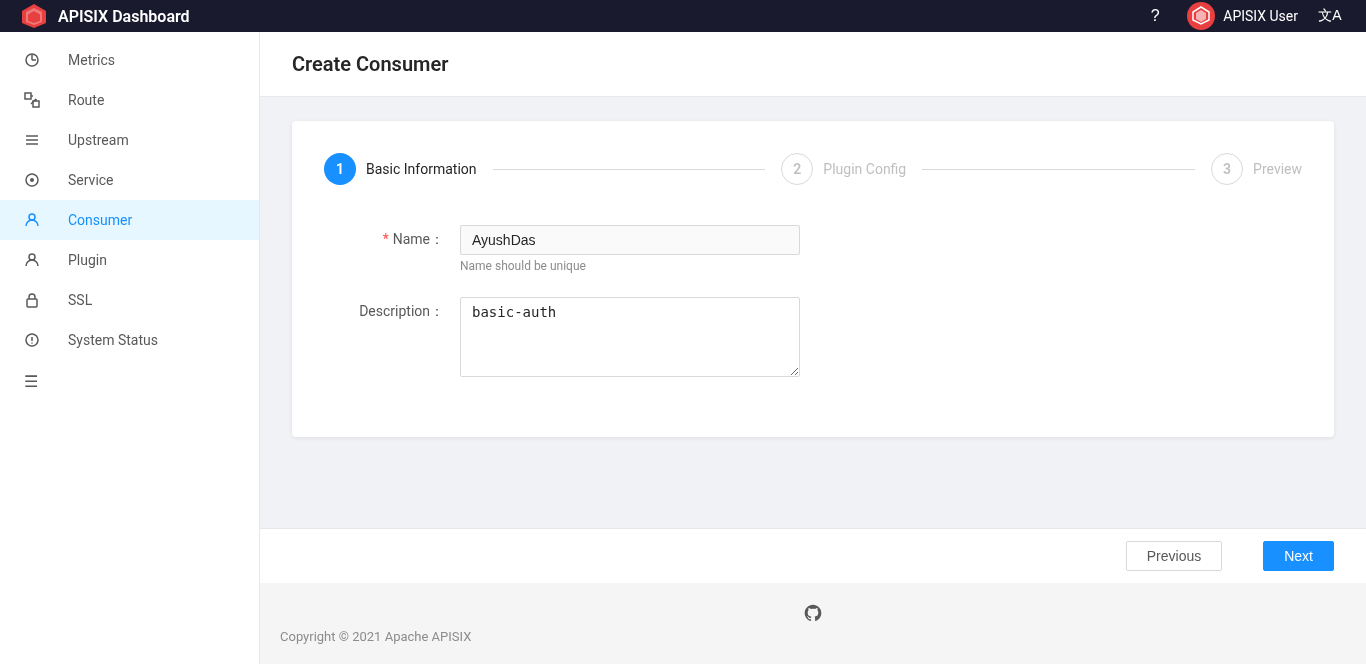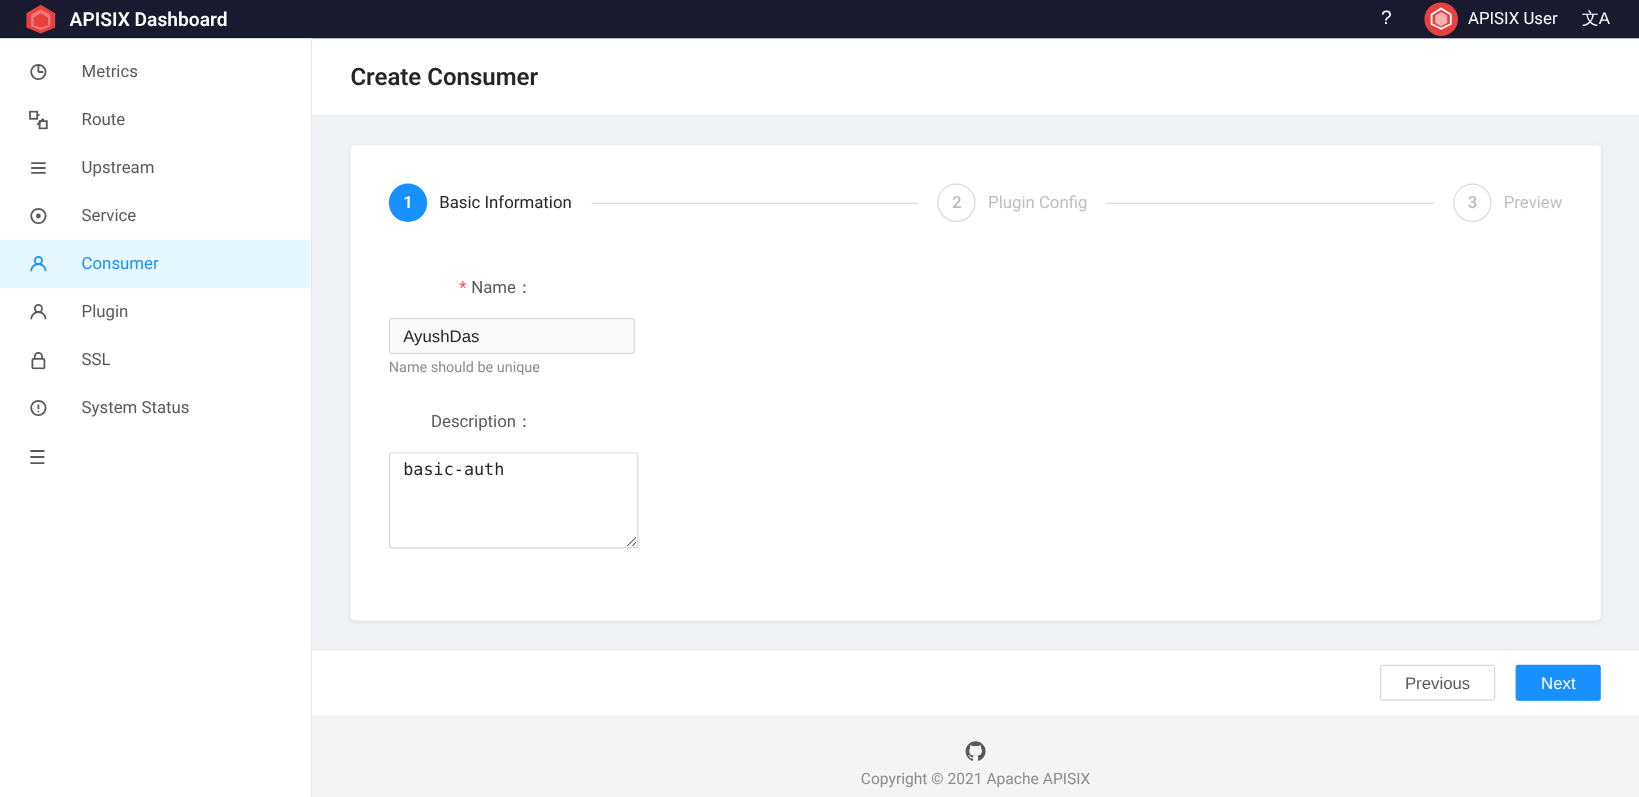--- a/index.html
+++ b/index.html
@@ -175,21 +175,20 @@
       background: #d9d9d9;
       margin: 0 16px;
     }
 
     
     .form-field {
       display: flex;
       align-items: flex-start;
       margin-bottom: 24px;
       gap: 16px;
-      flex-direction: column;
     }
     .form-label {
       font-size: 14px;
       color: #595959;
       width: 120px;
       text-align: right;
       padding-top: 6px;
       flex-shrink: 0;
     }
     .form-label .required {
@@ -245,26 +244,26 @@
       border: 1px solid #d9d9d9;
     }
     .btn-default {
       background: white;
       color: #595959;
     }
     .btn-primary {
       background: #1890ff;
       color: white;
       border-color: #1890ff;
+      margin-left: 24px;
     }
 
     
     .page-footer {
       background: #f5f5f5;
-      text-align: center;
       padding: 20px;
       color: #8c8c8c;
       font-size: 13px;
     }
     .footer-github-icon {
       display: flex;
       justify-content: center;
       margin-bottom: 6px;
       color: #595959;
       font-size: 20px;

